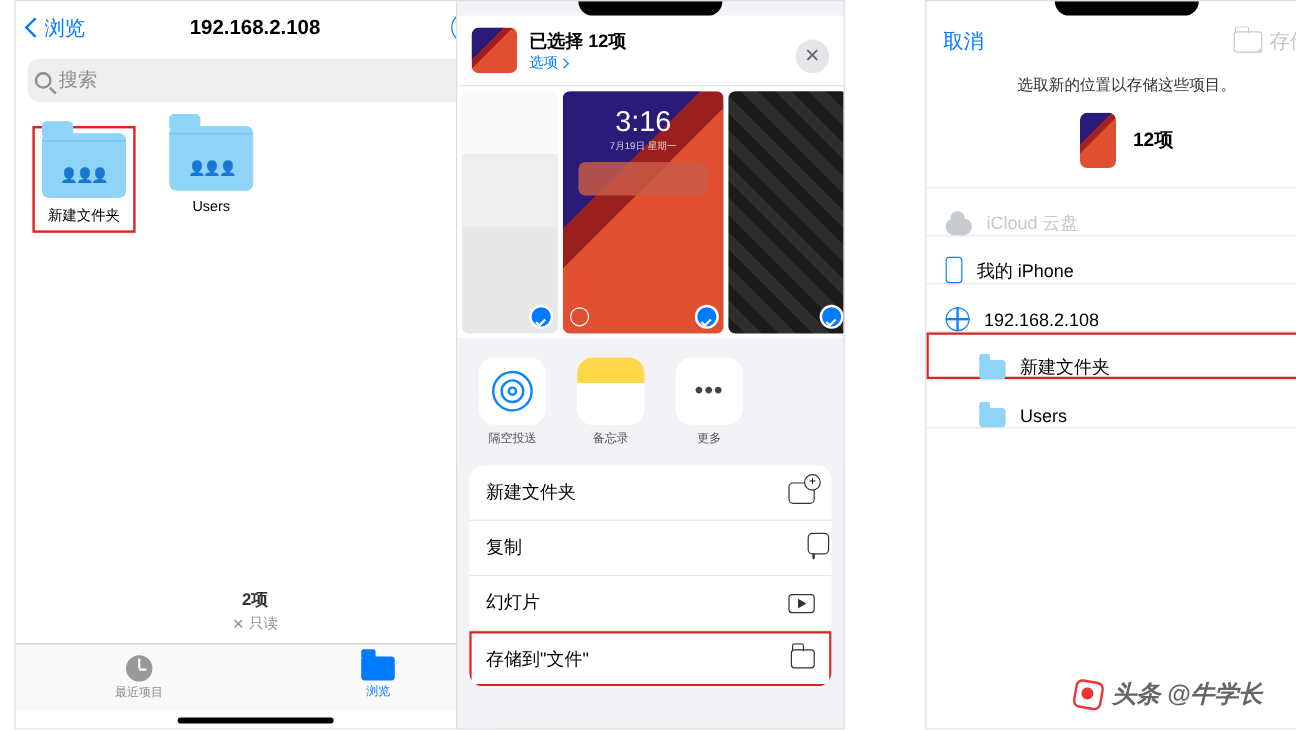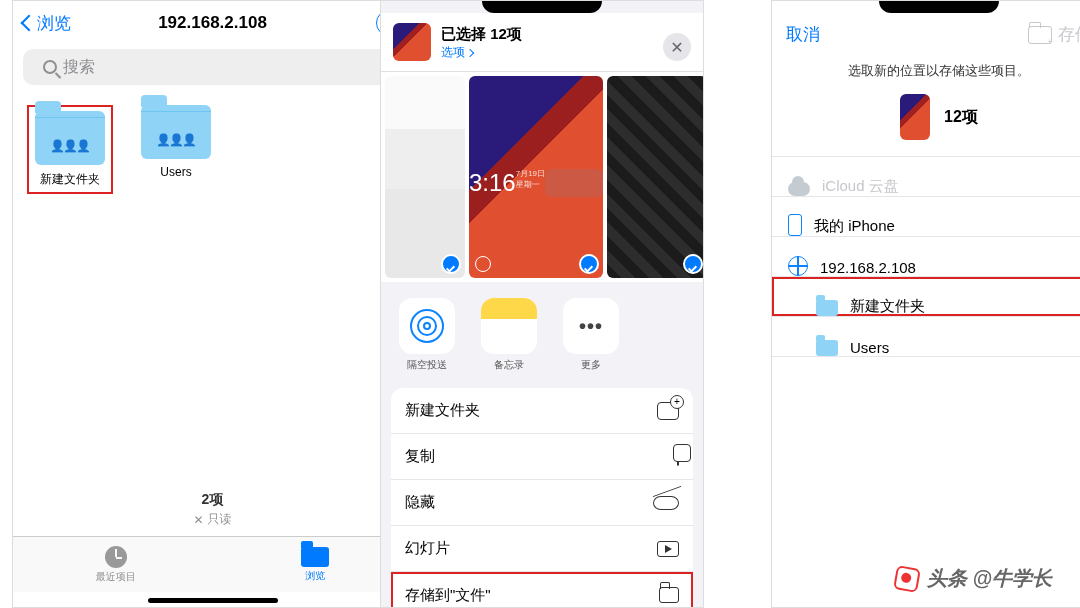--- a/index.html
+++ b/index.html
@@ -7,21 +7,21 @@
   .phone { position:absolute; top:0; width:401px; height:608px; border:1px solid #ddd; background:#fff; overflow:hidden;}
   .p1 { left:12px; }
   .p2 { left:380px; width:324px;}
   .p3 { left:771px; width:336px;}
   
   .navbar { display:flex; align-items:center; height:44px; padding:0 10px; position:relative;}
   .back { display:flex; align-items:center; color:#007aff; font-size:17px; gap:2px;}
   .chev-left { width:12px; height:12px; border-left:2.5px solid #007aff; border-bottom:2.5px solid #007aff; transform:rotate(45deg); }
   .nav-title { position:absolute; left:0; right:0; text-align:center; font-weight:600; font-size:17px; color:#000;}
   .more-circle { width:26px; height:26px; border:1.5px solid #007aff; border-radius:50%; display:flex; align-items:center; justify-content:center; color:#007aff; margin-left:auto; font-weight:700; letter-spacing:1px; font-size:12px;}
-  .searchbar { margin:4px 10px 10px 10px; height:36px; background:#eeeeef; border-radius:10px; display:flex; align-items:center; padding:0 20px; gap:6px; color:#8e8e93; font-size:16px;}
+  .searchbar { margin:4px 10px 10px 10px; height:36px; background:#eeeeef; border-radius:10px; display:flex; align-items:center; padding:0 6px; gap:6px; color:#8e8e93; font-size:16px;}
   .mag { width:14px; height:14px; border:2px solid #8e8e93; border-radius:50%; position:relative;}
   .mag:after{content:""; position:absolute; width:2px; height:7px; background:#8e8e93; transform:rotate(-45deg); left:12px; top:10px;}
   .grid { display:flex; gap:20px; padding:10px 14px;}
   .folder-item { text-align:center; font-size:12px; width:86px;}
   .folder-icon { width:70px; height:54px; background:#8fd4f7; border-radius:6px; margin:0 auto 6px; position:relative; }
   .folder-icon:before{content:""; position:absolute; left:0; top:-10px; width:26px; height:12px; border-radius:4px 4px 0 0; background:#8fd4f7;}
   .folder-icon:after{content:""; position:absolute; left:0; right:0; top:6px; height:1px; background:#6fc5ef;}
   .ppl { position:absolute; left:0; right:0; bottom:12px; text-align:center; color:#5fbef0; font-size:12px; letter-spacing:-2px;}
   .hi-red { border:2px solid #d22; padding:4px; }
   .bottom-area { position:absolute; left:0; right:0; bottom:0;}
@@ -105,21 +105,21 @@
   .chev-r{width:8px;height:8px;border-right:1.8px solid #c7c7cc;border-top:1.8px solid #c7c7cc;transform:rotate(45deg);}
   .chev-d{width:8px;height:8px;border-right:1.8px solid #8e8e93;border-top:1.8px solid #8e8e93;transform:rotate(135deg);}
   .disabled{color:#c7c7cc;}
   .disabled .cloud-ic{opacity:0.8;}
   .muted{color:#000;}
   .watermark{position:absolute;right:28px;bottom:16px;display:flex;align-items:center;gap:8px;color:#666;font-size:20px;font-weight:600;font-style:italic;text-shadow:0 0 4px #fff,0 0 4px #fff;}
   .wm-ic{width:24px;height:24px;border:2px solid #e33;border-radius:6px;position:relative;transform:rotate(10deg);}
   .wm-ic:after{content:"";position:absolute;left:4px;top:4px;width:10px;height:10px;border-radius:50%;background:#e33;}
   
   .ph-a{background:linear-gradient(180deg,#fafafa 26%,#eee 26% 56%,#e8e8e8 56%);} 
-  .ph-b{background:linear-gradient(135deg,#2a1a7a 34%,transparent 34%),linear-gradient(315deg,#e05030 56%,transparent 56%),#9b1f1f; display:flex;flex-direction:row;align-items:center;color:#fff;padding-top:12px;}
+  .ph-b{background:linear-gradient(135deg,#2a1a7a 34%,transparent 34%),linear-gradient(315deg,#e05030 56%,transparent 56%),#9b1f1f; display:flex;flex-direction:column;align-items:center;color:#fff;padding-top:12px;}
   .ph-b .t-time{font-size:24px;font-weight:300;}
   .ph-b .t-date{font-size:8px;opacity:.8;margin-bottom:8px;}
   .ph-b .notif{width:108px;height:28px;background:rgba(200,90,70,.85);border-radius:6px;}
   .ph-c{background:repeating-linear-gradient(45deg,#1b1b1b 0 10px,#2d2d2d 10px 20px);}
   .ph .dot-open{position:absolute;left:6px;bottom:6px;width:16px;height:16px;border-radius:50%;border:1.5px solid #fff;}
   .chev-r-sm{display:inline-block;width:6px;height:6px;border-right:1.5px solid #007aff;border-top:1.5px solid #007aff;transform:rotate(45deg);}
 </style>
 </head>
 <body>
 
@@ -237,24 +237,20 @@
   <div class="action-list" id="p2-actions">
       <div class="action-row">
         <span>新建文件夹</span>
         <span class="ic-outline album-ic"></span>
       </div>
       <div class="action-row">
         <span>复制</span>
         <span class="copy-stack"><span class="ic-outline copy-ic"></span><span class="b2"></span></span>
       </div>
       <div class="action-row">
-        <span>隐藏</span>
-        <span class="eye-ic"></span>
-      </div>
-      <div class="action-row">
         <span>幻灯片</span>
         <span class="play-ic"></span>
       </div>
       <div class="action-row hi-red2">
         <span>存储到"文件"</span>
         <span class="save-ic"></span>
       </div>
     </div>
 
 </div>

